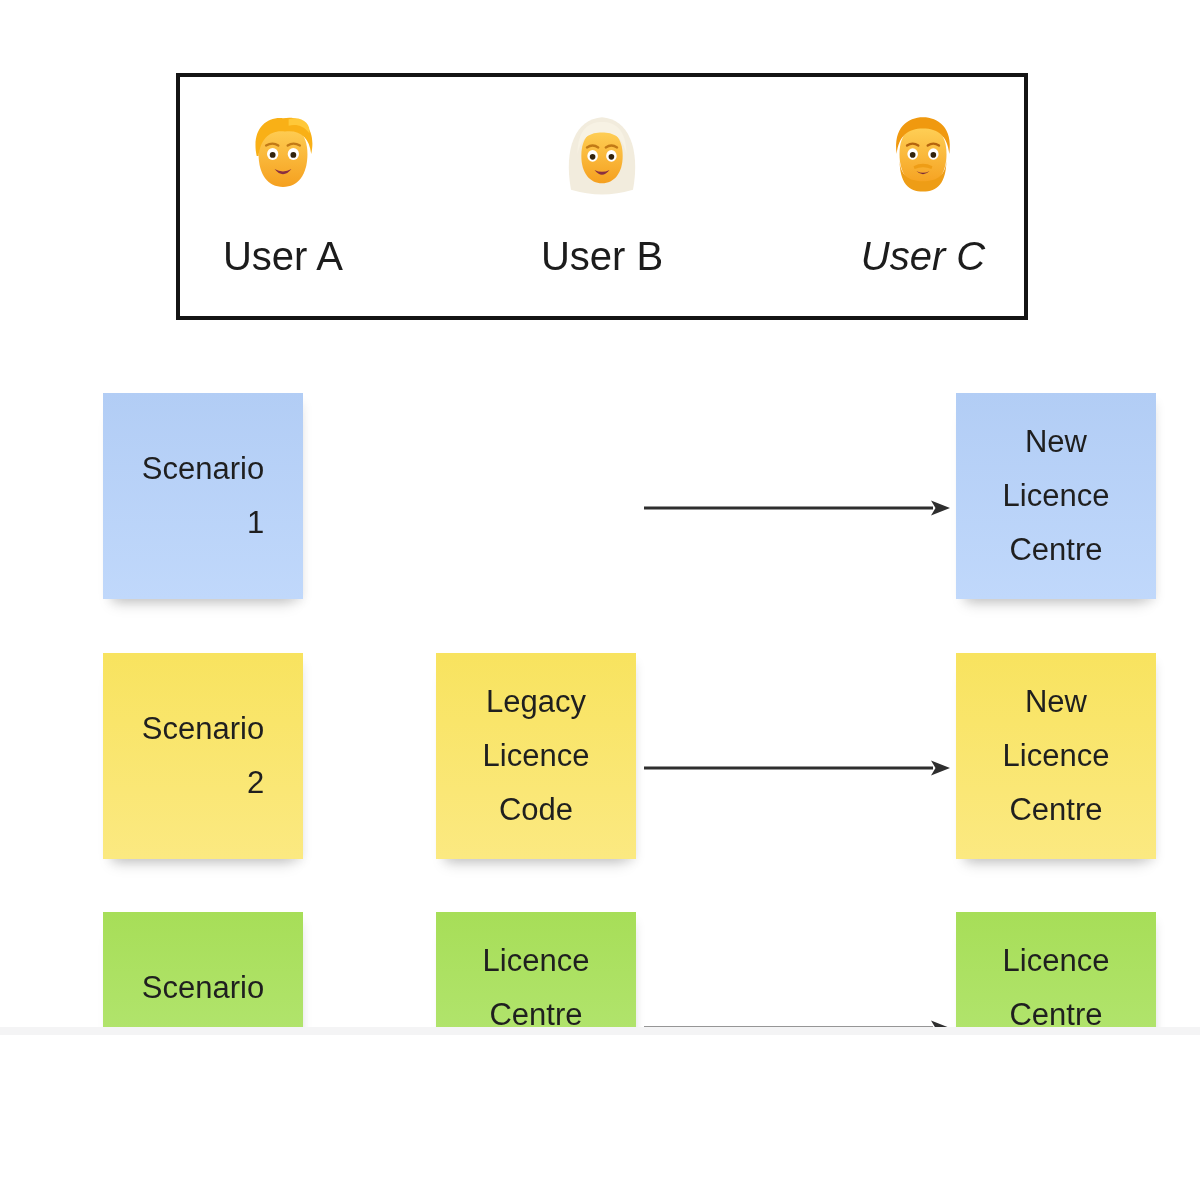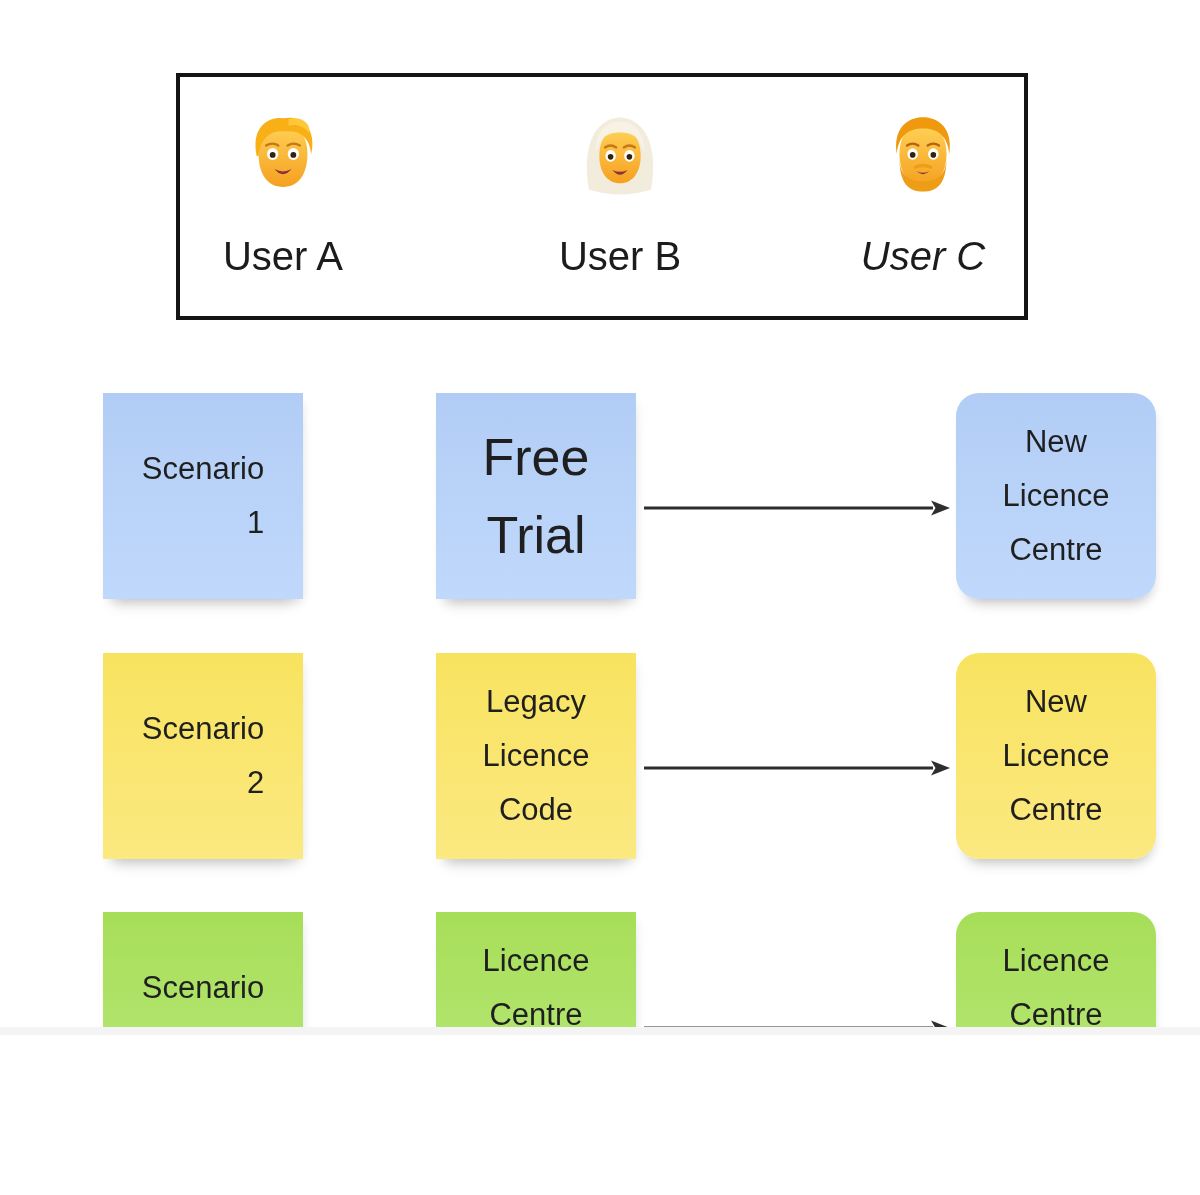--- a/index.html
+++ b/index.html
@@ -24,21 +24,21 @@
   }
   .user {
     position: absolute;
     top: 30px;
     width: 190px;
     display: flex;
     flex-direction: column;
     align-items: center;
   }
   .user-a { left: 8px; }
-  .user-b { left: 345px; }
+  .user-b { left: 327px; }
   .user-c { left: 648px; font-style: italic; }
   .avatar { width: 94px; height: 94px; }
   .user-label {
     margin-top: 32px;
     font-size: 40px;
     line-height: 1.15;
     color: #1c1c1c;
     white-space: nowrap;
   }
 
@@ -64,21 +64,21 @@
   }
   .blue   { background: linear-gradient(180deg, #B2CDF5 0%, #C0D8FB 100%); }
   .yellow { background: linear-gradient(180deg, #F8E35F 0%, #FBE981 100%); }
   .green  { background: linear-gradient(180deg, #A7DE58 0%, #B8E87B 100%); }
 
   .row1 { top: 393px; }
   .row2 { top: 653px; }
   .row3 { top: 912px; }
   .col1 { left: 103px; text-align: right; }
   .col2 { left: 436px; }
-  .col3 { left: 956px; border-radius: 23px; }
+  .col3 { left: 956px; }
 
   
   .arrow {
     position: absolute;
     left: 641px;
     width: 312px; height: 22px;
   }
   .arrow.a1 { top: 497px; }
   .arrow.a2 { top: 757px; }
   .arrow.a3 { top: 1017px; }
@@ -163,24 +163,20 @@
         <path d="M43 68 Q50 75 57 68 Q50 72 43 68 Z" fill="#7A2C3A"></path>
       </svg>
       <span class="user-label">User C</span>
     </div>
   </div>
 
   <div class="note blue row1 col1">
     <span class="note-text">Scenario
 1</span>
   </div>
-  <div class="note blue row1 col2">
-    <span class="note-text big">Free
-Trial</span>
-  </div>
   <div class="note blue row1 col3">
     <span class="note-text">New
 Licence
 Centre</span>
   </div>
 
   <div class="note yellow row2 col1">
     <span class="note-text">Scenario
 2</span>
   </div>

